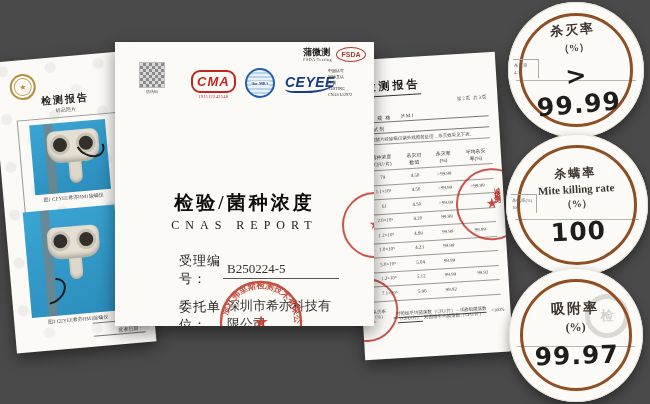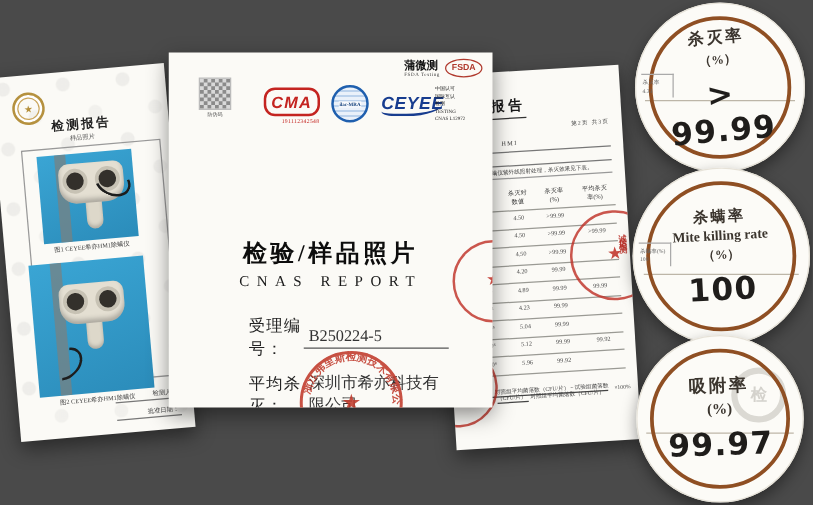--- a/index.html
+++ b/index.html
@@ -32,33 +32,33 @@
     border:3px solid #c7c2b4;}
   .dev .eye.l{left:3px}.dev .eye.r{right:3px}
   .dev .stem{width:13px;height:24px;background:#ddd8ca;margin:-3px auto 0;border-radius:3px 3px 7px 7px;
     box-shadow:inset 0 -2px 3px rgba(0,0,0,.2);}
   .cable{position:absolute;width:30px;height:22px;border:2px solid #1d1d1d;border-radius:50%;
     border-top-color:transparent;border-left-color:transparent;transform:rotate(30deg);}
   .ld-footer{position:absolute;right:10px;bottom:10px;text-align:right;font-size:5px;color:#444;}
   .ld-footer span{display:block;border-bottom:.5px solid #777;margin-top:5px;padding:0 2px 1px 0;min-width:52px;}
 
   
-  .doc-main{left:135px;top:42px;width:259px;height:284px;z-index:5;}
+  .doc-main{left:115px;top:42px;width:259px;height:284px;z-index:5;}
   .brand{position:absolute;top:5px;right:8px;display:flex;align-items:center;gap:4px;}
   .brand-name{font-family:"Liberation Sans",sans-serif;font-weight:bold;font-size:9px;color:#111;line-height:1;}
   .brand-sub{font-size:4px;color:#333;letter-spacing:.5px;}
   .brand-oval{width:30px;height:15px;border:1.5px solid #b03a2e;border-radius:50%;color:#b03a2e;
     font-family:"Liberation Sans",sans-serif;font-weight:bold;font-size:7px;display:flex;
     align-items:center;justify-content:center;}
   .qr{position:absolute;left:24px;top:20px;text-align:center;}
   .qr .qr-box{width:26px;height:26px;margin:0 auto;
     background:repeating-conic-gradient(#8b8b8b 0 25%, #d9d9d9 0 50%) 0 0/6px 6px;
     border:1px solid #bbb;}
   .qr .qr-cap{font-size:4px;color:#555;margin-top:1px;}
-  .cma{position:absolute;left:76px;top:28px;text-align:right;}
+  .cma{position:absolute;left:76px;top:28px;text-align:center;}
   .cma-box{border:2px solid #c42420;border-radius:9px;padding:0 4px;color:#c42420;
     font-family:"Liberation Sans",sans-serif;font-weight:bold;font-size:13px;line-height:19px;
     font-style:italic;letter-spacing:1px;}
   .cma-num{font-size:4.5px;color:#c42420;margin-top:1px;letter-spacing:.3px;}
   .ilac{position:absolute;left:130px;top:26px;width:30px;height:30px;border-radius:50%;
     border:2px solid #1f5fae;display:flex;align-items:center;justify-content:center;
     background:repeating-linear-gradient(0deg,#eaf1fa 0 2px,#bcd2ec 2px 4px);}
   .ilac span{font-size:4px;color:#103f7c;font-weight:bold;background:rgba(255,255,255,.8);padding:0 1px;}
   .cnas{position:absolute;left:170px;top:32px;color:#173c8f;font-family:"Liberation Sans",sans-serif;
     font-weight:bold;font-style:italic;font-size:14px;letter-spacing:.5px;
@@ -299,30 +299,30 @@
 
     <div class="cnas">CEYEE</div>
     <div class="cnastxt">
       <div>中国认可</div>
       <div>国际互认</div>
       <div>检测</div>
       <div>TESTING</div>
       <div>CNAS L12972</div>
     </div>
 
-    <div class="md-title">检验/样品照片</div>
+    <div class="md-title">检验/菌种浓度</div>
     <div class="md-sub">CNAS REPORT</div>
 
     <div class="fields">
       <div class="frow">
         <span class="flabel">受理编号：</span>
         <span class="fval">B250224-5</span>
         </div>
       <div class="frow">
-        <span class="flabel">平均杀灭：</span>
+        <span class="flabel">委托单位：</span>
         <span class="fval">深圳市希亦科技有限公司</span>
         </div>
     </div>
 
     <div class="company">
       <div class="company-cn">浙江弗里斯检测技术有限公司</div>
       <div class="company-en">Zhejiang Fries Testing Technology Co., Ltd.</div>
     </div>
 
     <svg class="stamp-svg" width="88" height="88" viewBox="0 0 88 88">

